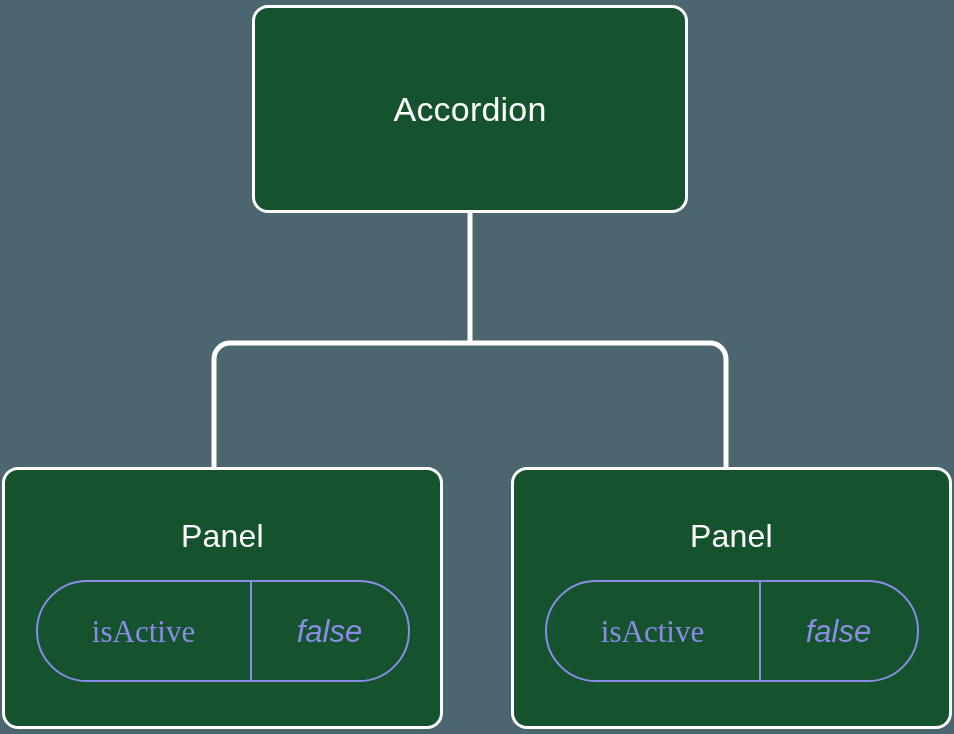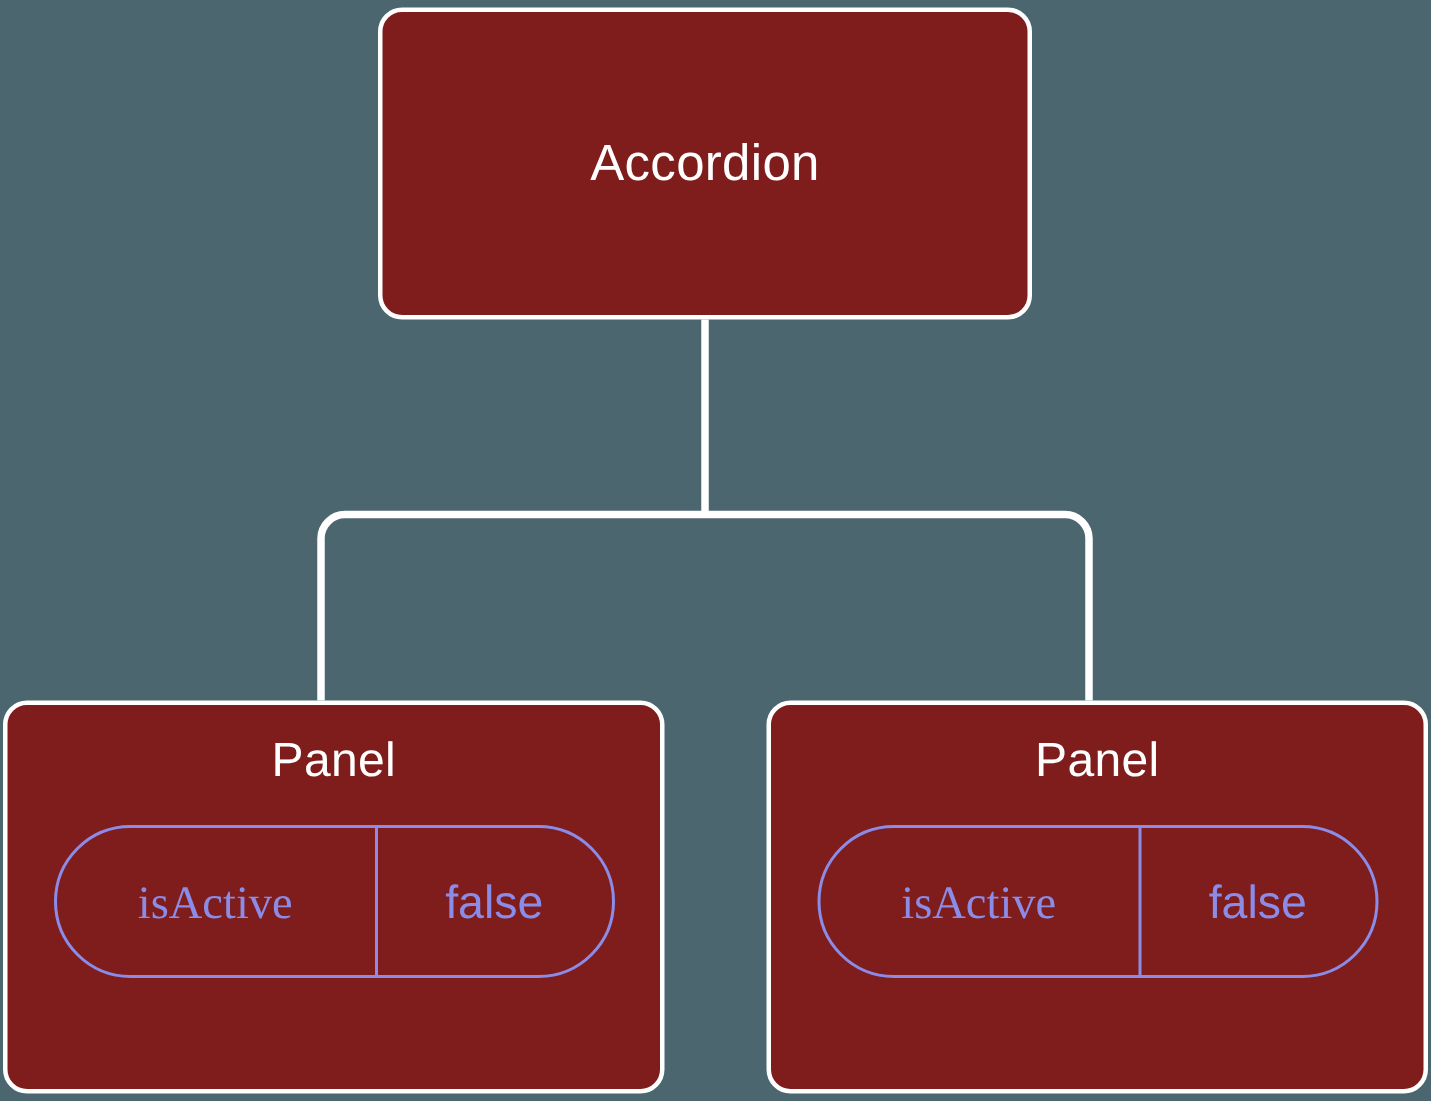--- a/index.html
+++ b/index.html
@@ -35,42 +35,42 @@
     fill: none;
     stroke: #ffffff;
     stroke-width: 5;
     stroke-linecap: butt;
   }
 
   
   .node {
     position: absolute;
     box-sizing: border-box;
-    background: #7f1d1d;
+    background: #14532d;
     border: 3px solid #ffffff;
     border-radius: 16px;
     display: flex;
     flex-direction: column;
     align-items: center;
   }
 
   .node-root {
     left: 252px;
     top: 5px;
     width: 436px;
     height: 208px;
     justify-content: center;
   }
 
   .node-panel {
     top: 467px;
     width: 441px;
     height: 262px;
     justify-content: flex-start;
-    padding-top: 20px;
+    padding-top: 50px;
   }
   .node-panel.left  { left: 2px; }
   .node-panel.right { left: 511px; }
 
   .node-title {
     color: #ffffff;
     font-size: 34px;
     font-weight: 400;
     letter-spacing: 0.2px;
     line-height: 1;
@@ -104,20 +104,21 @@
     white-space: nowrap;
     box-sizing: border-box;
   }
   .prop-key {
     width: 214px;
     border-right: 2px solid #8b8ce8;
     font-family: Liberation Serif, serif;
   }
   .prop-value {
     width: 156px;
+    font-style: italic;
   }
 </style>
 </head>
 <body>
 
 <div id="canvas">
 
   <svg id="edges" viewBox="0 0 954 734" width="954" height="734" xmlns="http://www.w3.org/2000/svg">
     <path d="M470,213 L470,343"></path>
     <path d="M470,343 L230,343 A16,16 0 0 0 214,359 L214,467"></path>

